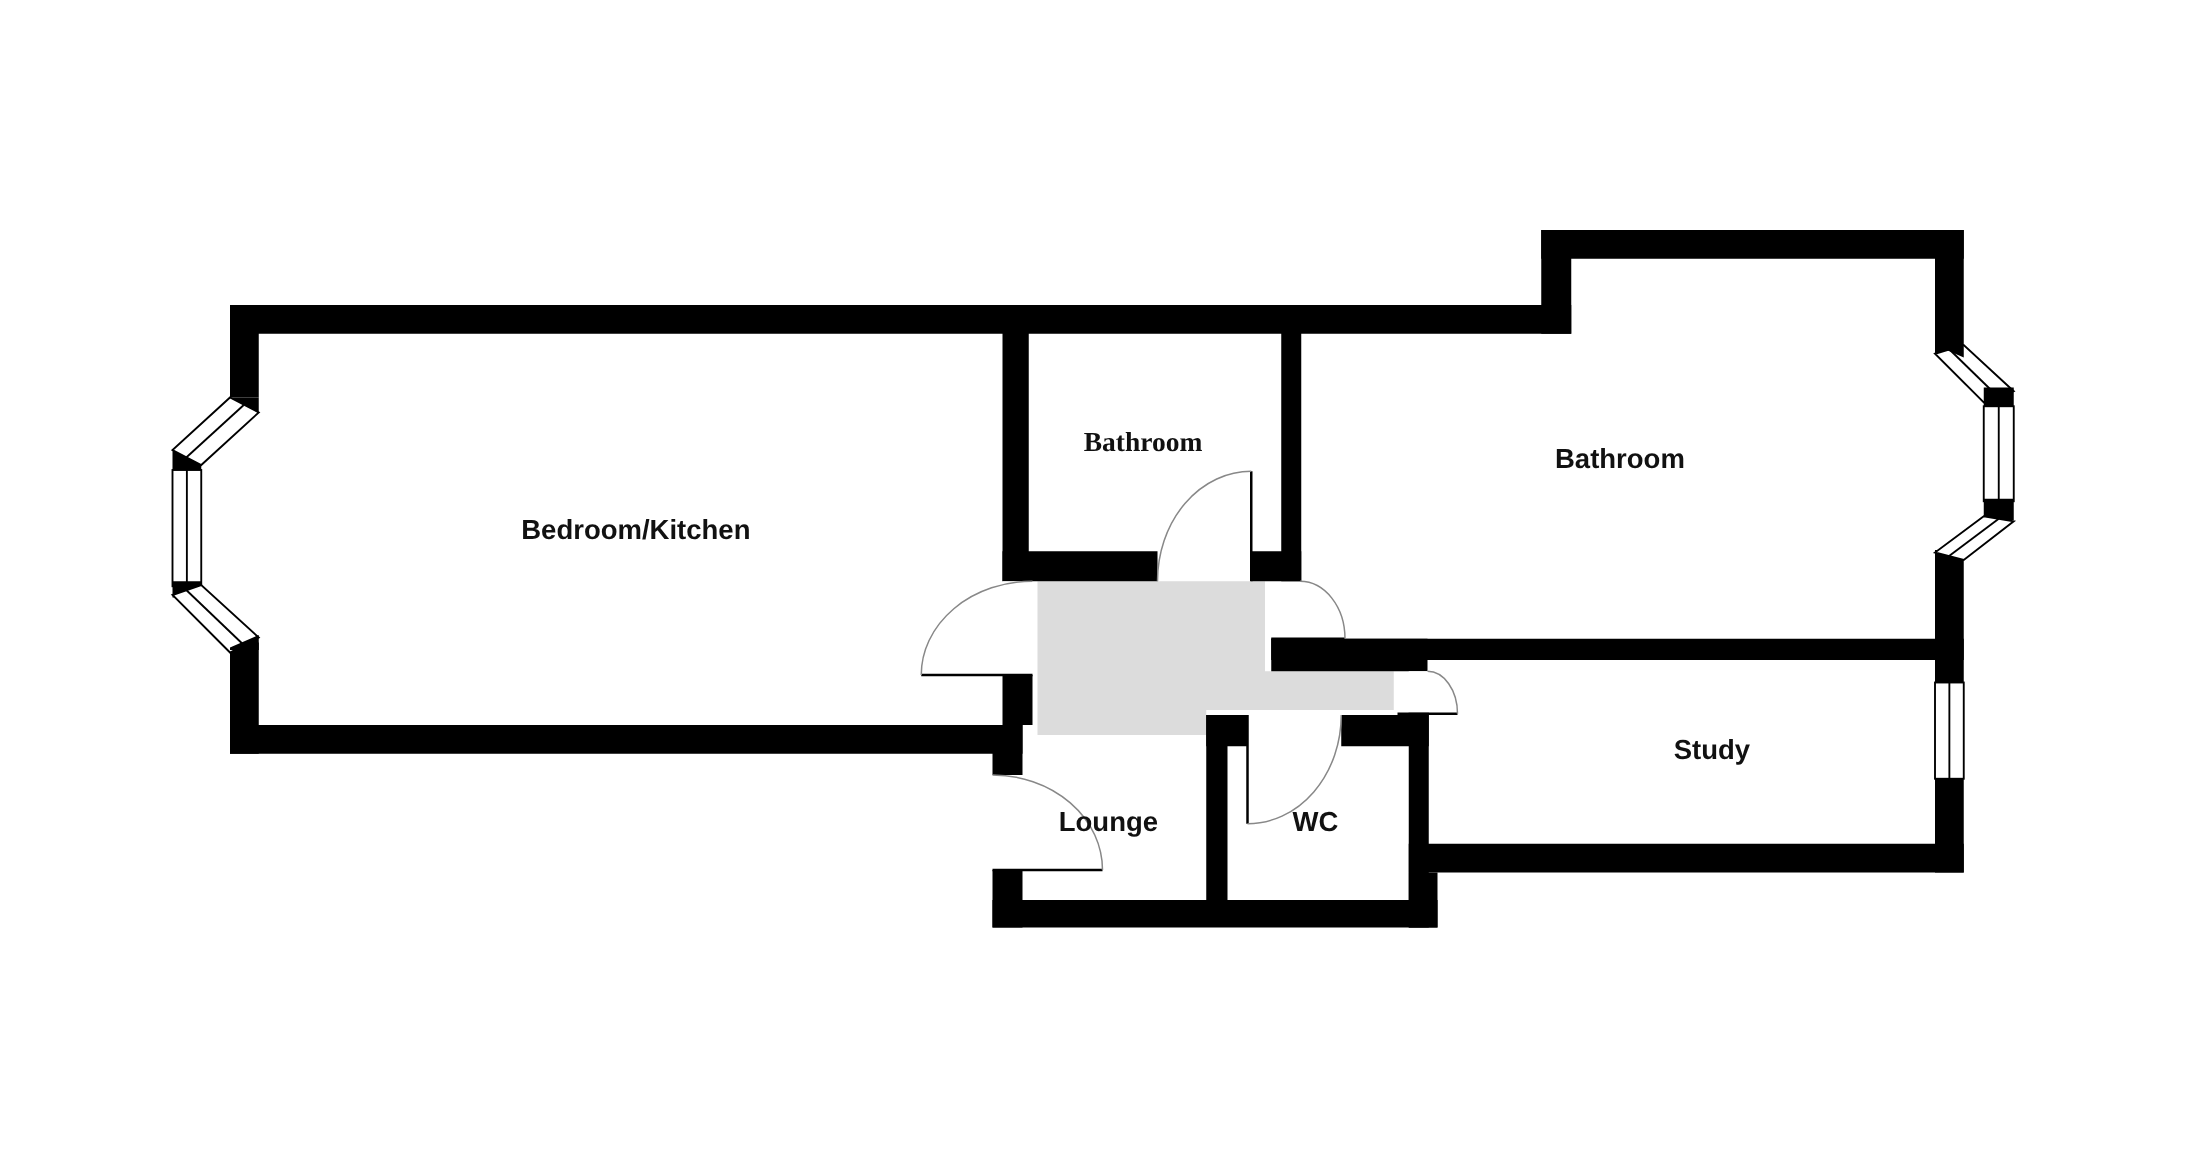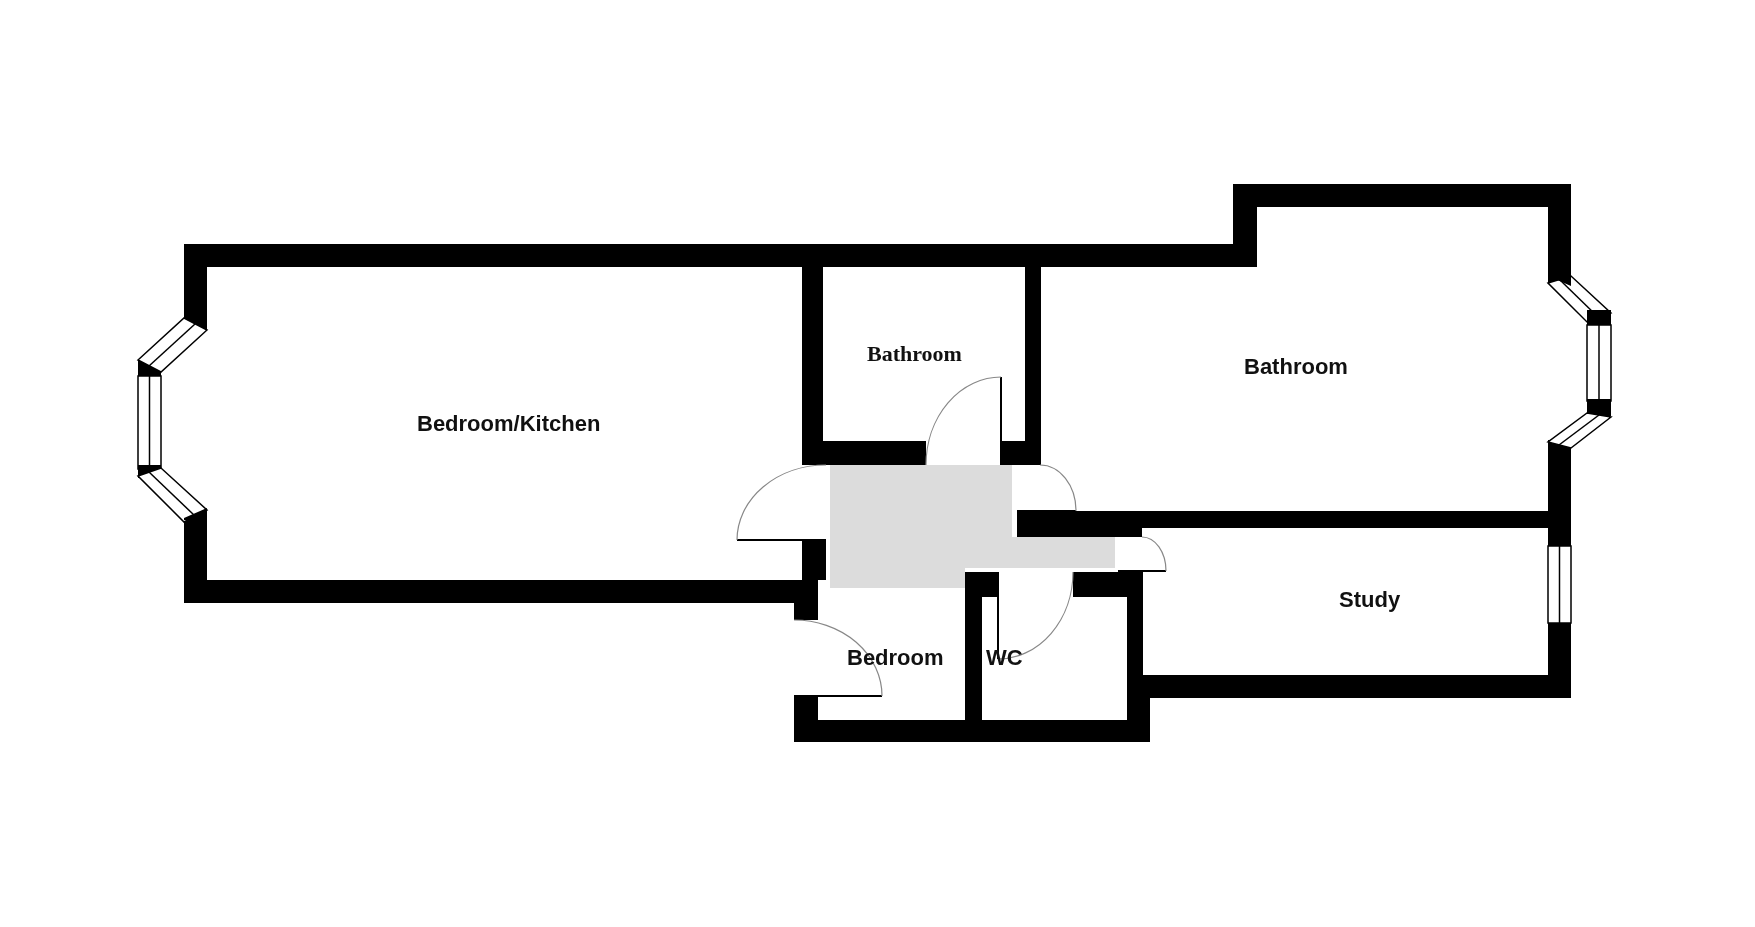--- a/index.html
+++ b/index.html
@@ -123,15 +123,15 @@
 
   <g>
     <line class="door-leaf" x1="794" y1="696" x2="882" y2="696"></line>
     <path class="door-arc" d="M 794 620 A 88 76 0 0 1 882 696"></path>
   </g>
 </svg>
 
 <div class="room-label" style="left:417px; top:413px;">Bedroom/Kitchen</div>
 <div class="room-label" style="left:867px; top:343px;font-family:Liberation Serif, serif;">Bathroom</div>
 <div class="room-label" style="left:1244px; top:356px;">Bathroom</div>
-<div class="room-label" style="left:847px; top:647px;">Bedroom</div>
-<div class="room-label" style="left:986px; top:647px;">WC</div>
+<div class="room-label" style="left:847px; top:647px;">Lounge</div>
+<div class="room-label" style="left:1034px; top:647px;">WC</div>
 <div class="room-label" style="left:1307px; top:589px;margin-left:32px;">Study</div>
 
 </body></html>

